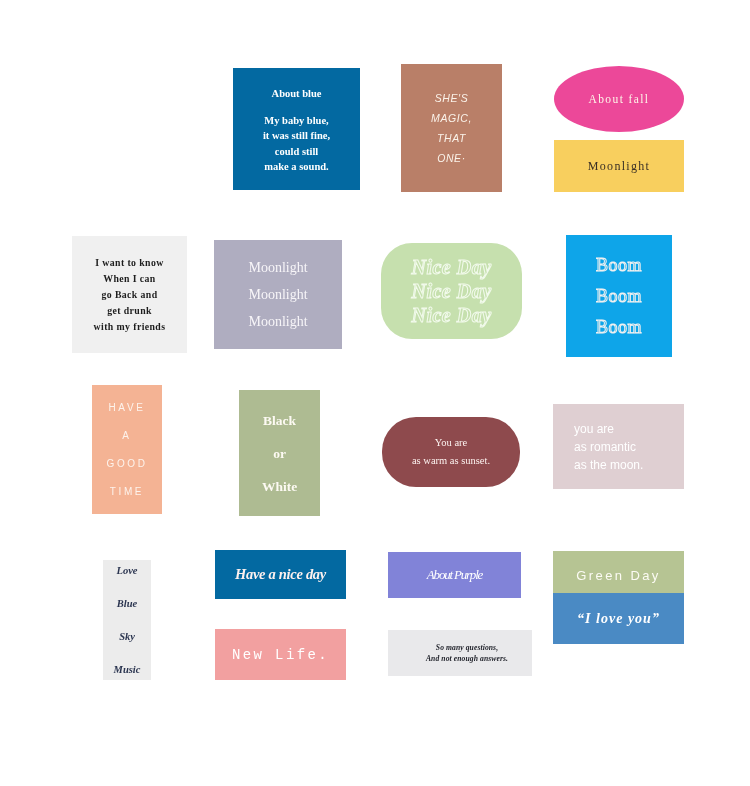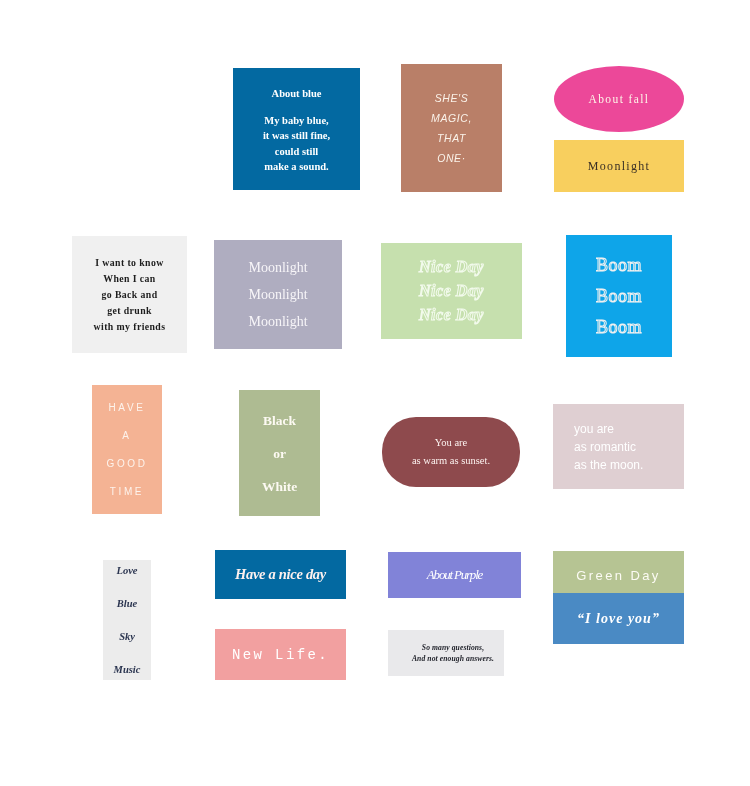--- a/index.html
+++ b/index.html
@@ -113,25 +113,26 @@
     font-size: 14px;
     line-height: 27px;
   }
 
   #s-nice-day {
     left: 381px; top: 243px; width: 141px; height: 96px;
     background: #c6e0ae;
     font-family: "Liberation Serif", serif;
     font-style: italic;
     font-weight: 700;
-    font-size: 16px;
+    font-size: 20px;
     line-height: 24px;
     color: transparent;
     -webkit-text-stroke: 1px #f2faec;
     letter-spacing: 0.5px;
+    border-radius: 31px;
   }
 
   #s-boom {
     left: 566px; top: 235px; width: 106px; height: 122px;
     background: #0ea5e9;
     font-family: "Liberation Serif", serif;
     font-size: 18px;
     line-height: 31px;
     color: transparent;
     -webkit-text-stroke: 1px #f0f0f0;
@@ -226,21 +227,21 @@
   #s-new-life {
     left: 215px; top: 629px; width: 131px; height: 51px;
     background: #f2a0a0;
     color: #ffffff;
     font-family: "Liberation Mono", monospace;
     font-size: 14px;
     letter-spacing: 2.4px;
   }
 
   #s-so-many-questions {
-    left: 388px; top: 630px; width: 116px; height: 46px;
+    left: 388px; top: 630px; width: 144px; height: 46px;
     background: #e9e9eb;
     color: #22242c;
     font-family: "Liberation Serif", serif;
     font-style: italic;
     font-weight: 700;
     font-size: 7.6px;
     line-height: 11.5px;
     letter-spacing: 0.1px;
     padding-left: 14px;
   }

